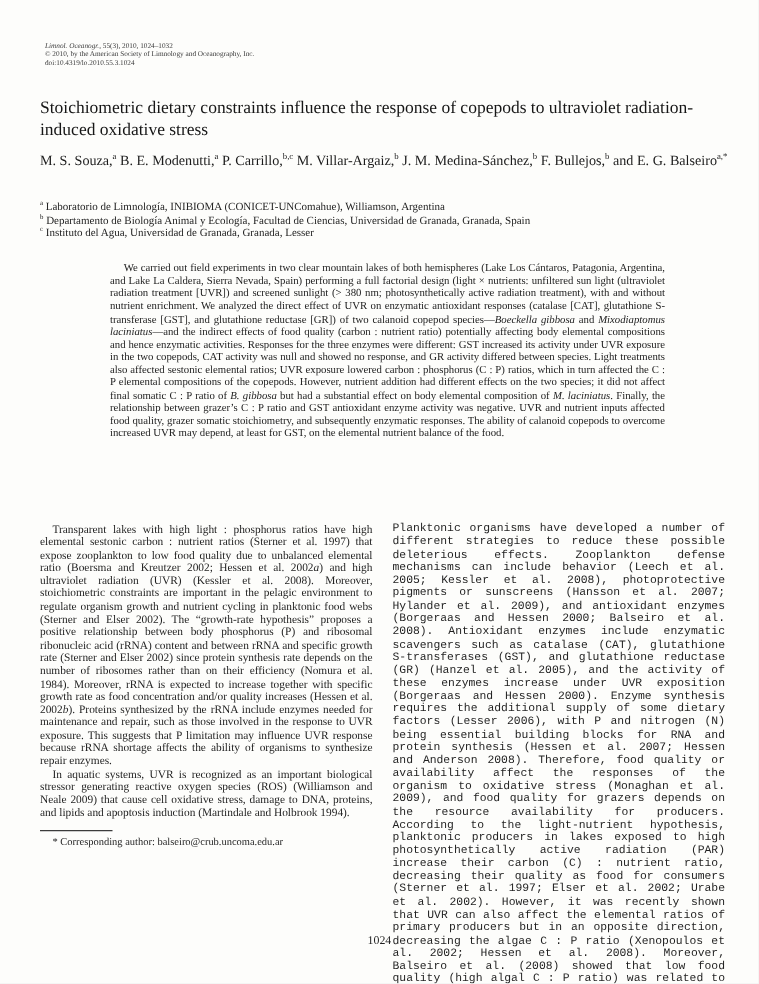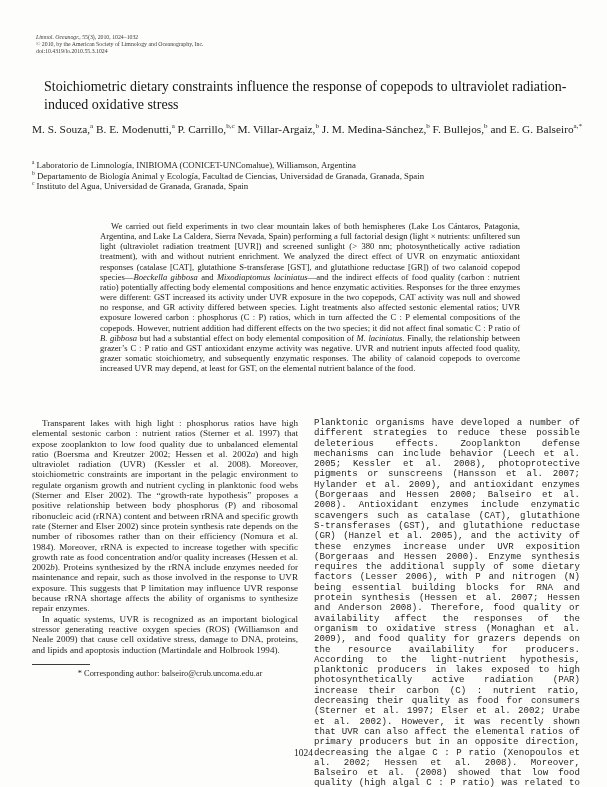--- a/index.html
+++ b/index.html
@@ -12,21 +12,21 @@
     overflow: hidden;
     font-family: "Liberation Serif", "DejaVu Serif", serif;
     color: #1e1e1e;
     -webkit-font-smoothing: antialiased;
   }
   .journal-header {
     position: absolute; top: 34px; left: 36px;
     font-size: 5.8px; line-height: 7px; color: #3a3a3a;
   }
   .paper-title {
-    position: absolute; top: 78px; left: 44px; width: 552px;
+    position: absolute; top: 78px; left: 32px; width: 552px;
     font-size: 14px; line-height: 17.5px; font-weight: normal; color: #161616;
     margin: 0;
   }
   .authors-line {
     position: absolute; top: 122px; left: 32px; width: 552px;
     font-size: 11.3px; line-height: 14px; color: #1b1b1b;
   }
   .sup { vertical-align: super; font-size: 0.62em; line-height: 0; }
   .it  { font-style: italic; }
   .affiliations {
@@ -34,39 +34,39 @@
     font-size: 8.8px; line-height: 10.6px; color: #242424;
   }
   .abstract-block {
     position: absolute; top: 205px; left: 84px; width: 452px;
   }
   .abstract-heading {
     font-style: italic; font-size: 9.6px; margin: 0 0 4px 2px; font-weight: normal;
   }
   .abstract-text {
     font-size: 8.6px; line-height: 10.15px; text-align: justify;
-    text-indent: 11px; margin: 16px; color: #222;
+    text-indent: 11px; margin: 4px; color: #222;
   }
   .body-columns {
     position: absolute; top: 402px; left: 32px; width: 548px;
     display: flex; gap: 16px;
   }
   .body-col {
     width: 266px; font-size: 9.1px; line-height: 10.3px;
     text-align: justify; color: #1f1f1f; margin-top: 16px;
   }
   .body-col p { margin: 0; text-indent: 10px; }
   .body-col p.flush { text-indent: 0; font-family: Liberation Mono, monospace; }
   .footnote { margin-top: 9px; }
   .footnote-rule {
     width: 58px; height: 0; border: none;
     border-top: 0.9px solid #3c3c3c; margin: 0 0 4px 0;
   }
   .footnote-text {
-    font-size: 8.4px; line-height: 10px; text-indent: 8px; text-align: center; margin: 0;
+    font-size: 8.4px; line-height: 10px; text-indent: 8px; text-align: left; margin: 0;
   }
   .page-number {
     position: absolute; top: 748px; left: 0; width: 100%;
     text-align: center; font-size: 9.5px; color: #1f1f1f;
   }
 </style>
 </head>
 <body>
 
 <div class="page">
@@ -77,21 +77,21 @@
     <div>doi:10.4319/lo.2010.55.3.1024</div>
   </div>
 
   <h1 class="paper-title">Stoichiometric dietary constraints influence the response of copepods to ultraviolet radiation-induced oxidative stress</h1>
 
   <div class="authors-line"><span>M. S. Souza,</span><span class="sup">a</span><span> B. E. Modenutti,</span><span class="sup">a</span><span> P. Carrillo,</span><span class="sup">b,c</span><span> M. Villar-Argaiz,</span><span class="sup">b</span><span> J. M. Medina-Sánchez,</span><span class="sup">b</span><span> F. Bullejos,</span><span class="sup">b</span><span> and E. G. Balseiro</span><span class="sup">a,*</span></div>
 
   <div class="affiliations">
     <div><span class="sup">a</span><span> Laboratorio de Limnología, INIBIOMA (CONICET-UNComahue), Williamson, Argentina</span></div>
     <div><span class="sup">b</span><span> Departamento de Biología Animal y Ecología, Facultad de Ciencias, Universidad de Granada, Granada, Spain</span></div>
-    <div><span class="sup">c</span><span> Instituto del Agua, Universidad de Granada, Granada, Spain</span></div>
+    <div><span class="sup">c</span><span> Instituto del Agua, Universidad de Granada, Granada, Lesser</span></div>
   </div>
 
   <div class="abstract-block">
     <p class="abstract-text"><span>We carried out field experiments in two clear mountain lakes of both hemispheres (Lake Los Cántaros, Patagonia, Argentina, and Lake La Caldera, Sierra Nevada, Spain) performing a full factorial design (light × nutrients: unfiltered sun light (ultraviolet radiation treatment [UVR]) and screened sunlight (&gt; 380 nm; photosynthetically active radiation treatment), with and without nutrient enrichment. We analyzed the direct effect of UVR on enzymatic antioxidant responses (catalase [CAT], glutathione S-transferase [GST], and glutathione reductase [GR]) of two calanoid copepod species—</span><span class="it">Boeckella gibbosa</span><span> and </span><span class="it">Mixodiaptomus laciniatus</span><span>—and the indirect effects of food quality (carbon : nutrient ratio) potentially affecting body elemental compositions and hence enzymatic activities. Responses for the three enzymes were different: GST increased its activity under UVR exposure in the two copepods, CAT activity was null and showed no response, and GR activity differed between species. Light treatments also affected sestonic elemental ratios; UVR exposure lowered carbon : phosphorus (C : P) ratios, which in turn affected the C : P elemental compositions of the copepods. However, nutrient addition had different effects on the two species; it did not affect final somatic C : P ratio of </span><span class="it">B. gibbosa</span><span> but had a substantial effect on body elemental composition of </span><span class="it">M. laciniatus</span><span>. Finally, the relationship between grazer’s C : P ratio and GST antioxidant enzyme activity was negative. UVR and nutrient inputs affected food quality, grazer somatic stoichiometry, and subsequently enzymatic responses. The ability of calanoid copepods to overcome increased UVR may depend, at least for GST, on the elemental nutrient balance of the food.</span></p>
   </div>
 
   <div class="body-columns">
     <div class="body-col">
       <p><span>Transparent lakes with high light : phosphorus ratios have high elemental sestonic carbon : nutrient ratios (Sterner et al. 1997) that expose zooplankton to low food quality due to unbalanced elemental ratio (Boersma and Kreutzer 2002; Hessen et al. 2002</span><span class="it">a</span><span>) and high ultraviolet radiation (UVR) (Kessler et al. 2008). Moreover, stoichiometric constraints are important in the pelagic environment to regulate organism growth and nutrient cycling in planktonic food webs (Sterner and Elser 2002). The “growth-rate hypothesis” proposes a positive relationship between body phosphorus (P) and ribosomal ribonucleic acid (rRNA) content and between rRNA and specific growth rate (Sterner and Elser 2002) since protein synthesis rate depends on the number of ribosomes rather than on their efficiency (Nomura et al. 1984). Moreover, rRNA is expected to increase together with specific growth rate as food concentration and/or quality increases (Hessen et al. 2002</span><span class="it">b</span><span>). Proteins synthesized by the rRNA include enzymes needed for maintenance and repair, such as those involved in the response to UVR exposure. This suggests that P limitation may influence UVR response because rRNA shortage affects the ability of organisms to synthesize repair enzymes.</span></p>
       <p><span>In aquatic systems, UVR is recognized as an important biological stressor generating reactive oxygen species (ROS) (Williamson and Neale 2009) that cause cell oxidative stress, damage to DNA, proteins, and lipids and apoptosis induction (Martindale and Holbrook 1994).</span></p>

